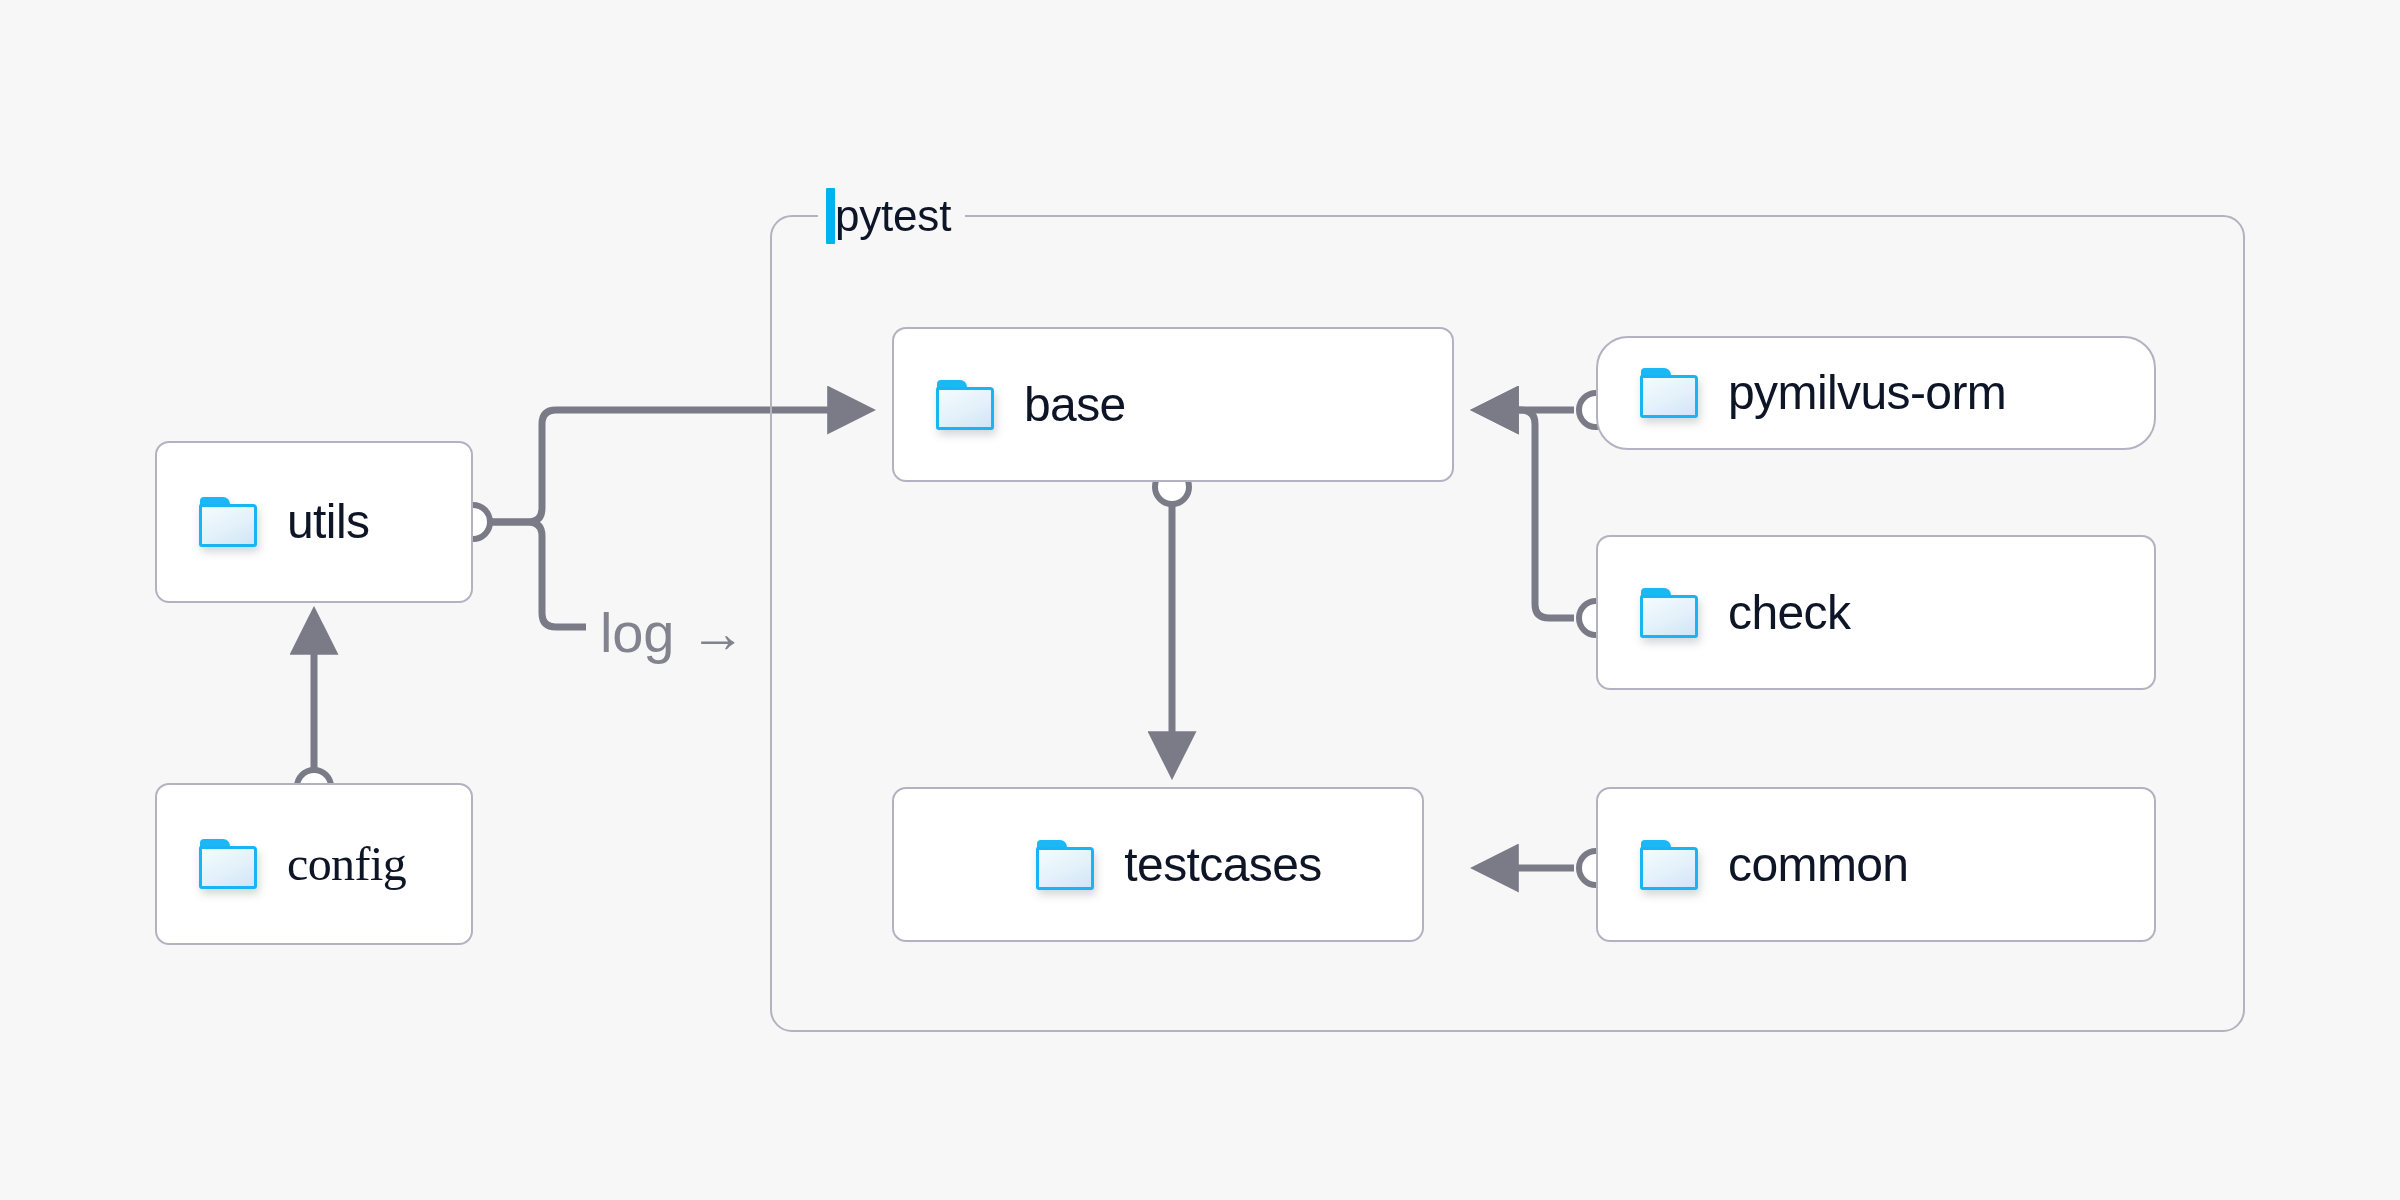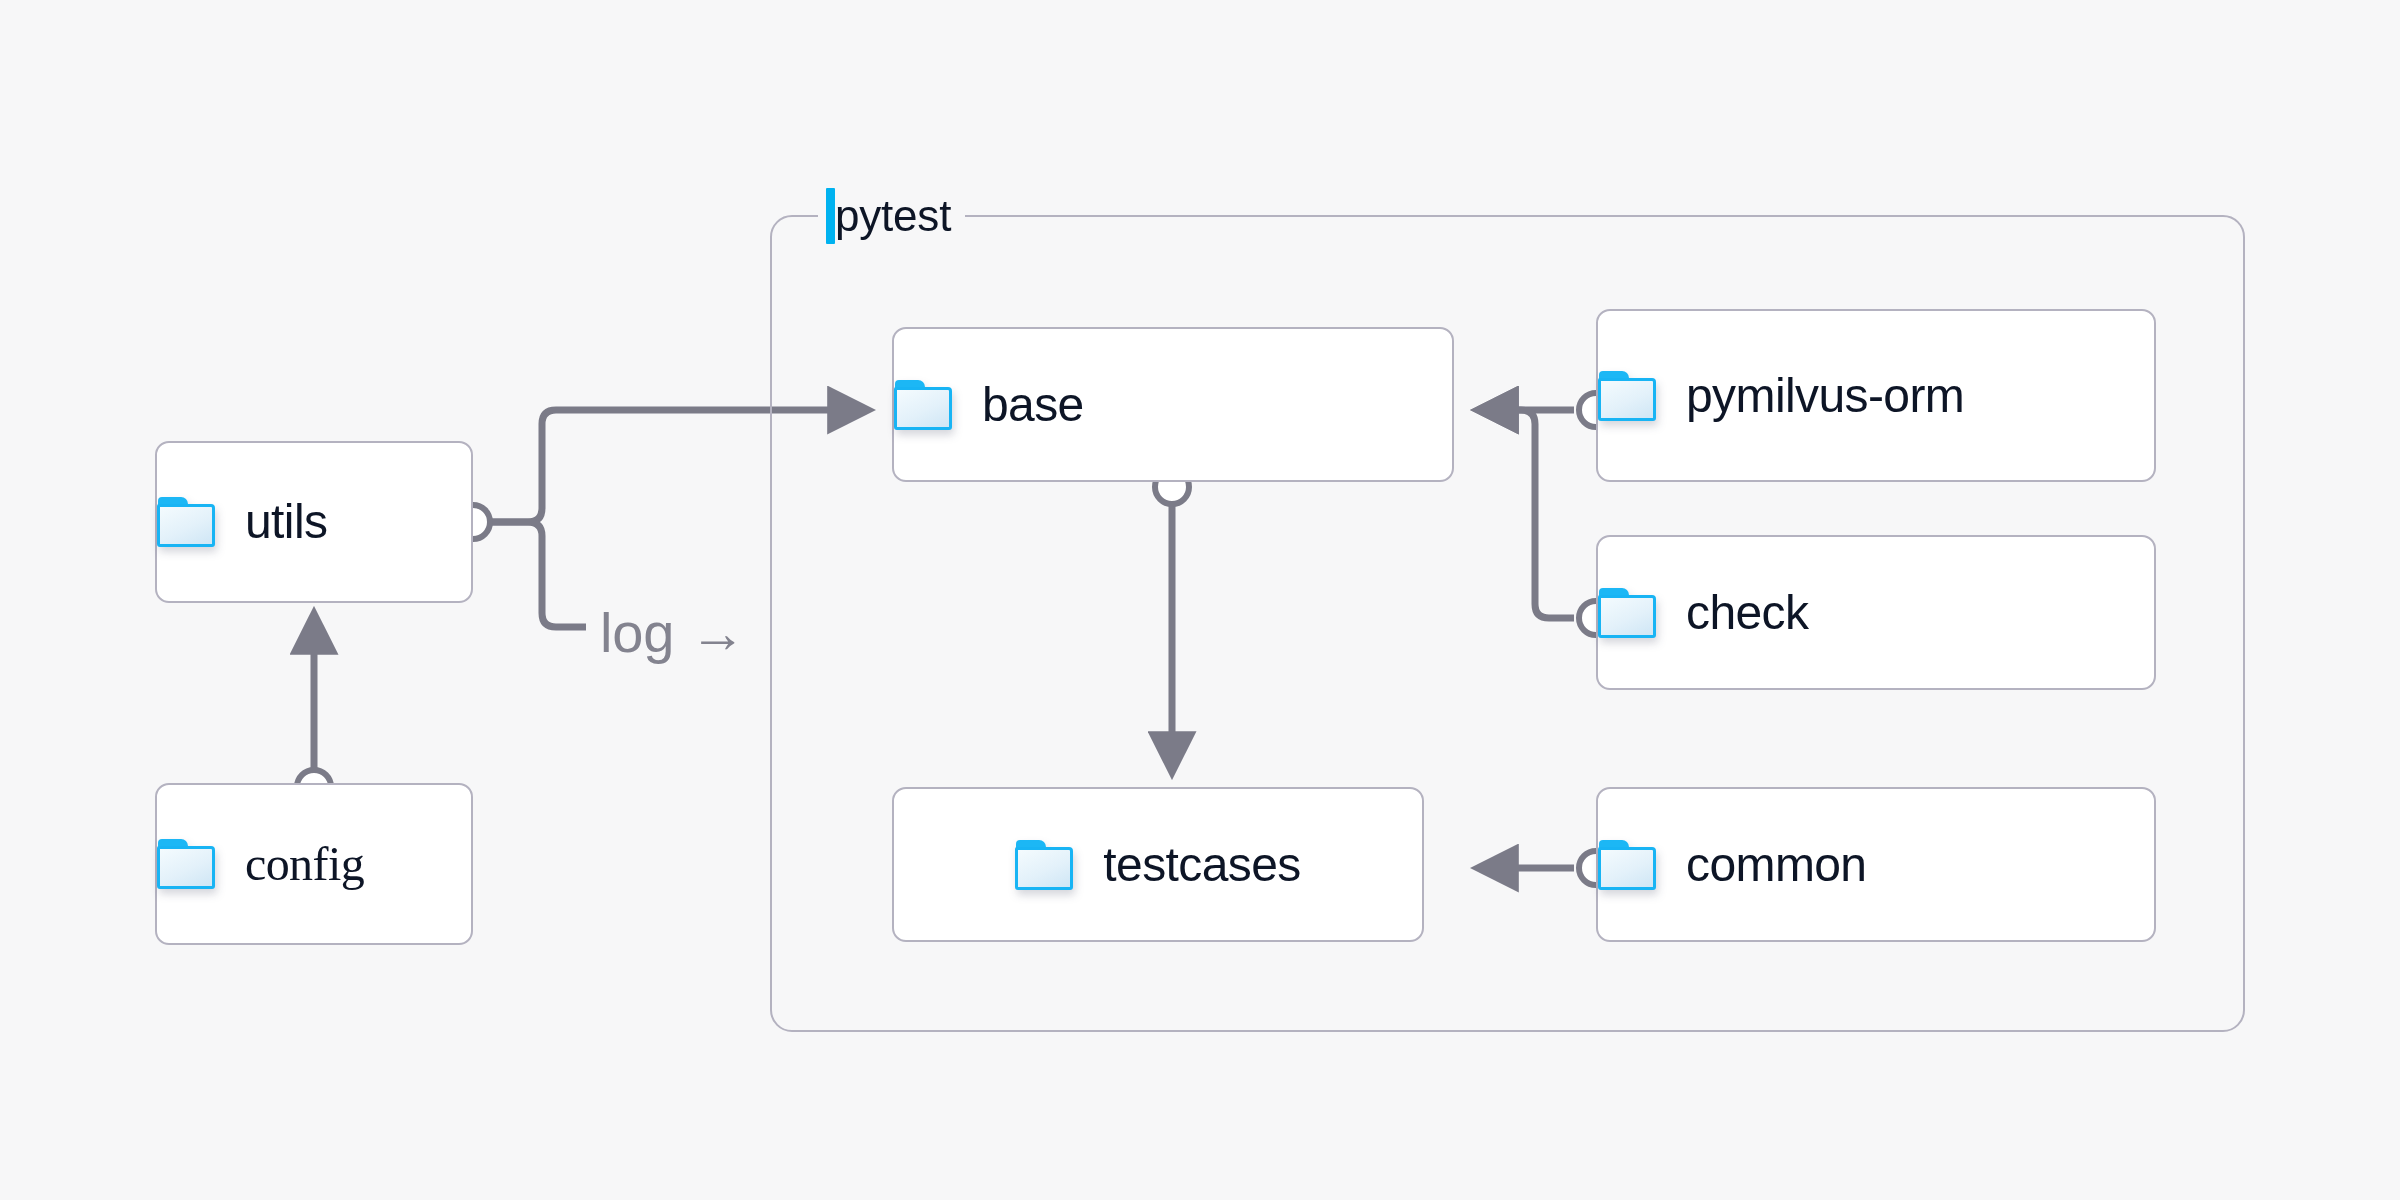--- a/index.html
+++ b/index.html
@@ -58,20 +58,21 @@
 
   
   .node {
     position: absolute;
     box-sizing: border-box;
     background: #ffffff;
     border: 2px solid #b4b2c0;
     border-radius: 14px;
     display: flex;
     align-items: center;
+    padding-left: 42px;
     gap: 30px;
   }
   .node-label {
     font-size: 48px;
     color: #0d1526;
     letter-spacing: -0.6px;
     white-space: nowrap;
     line-height: 1;
   }
 
@@ -180,21 +181,21 @@
   </div>
 
   <div class="node" style="left:892px; top:787px; width:532px; height:155px;justify-content:center;">
     <span class="folder-icon">
       <span class="tab"></span>
         <span class="body"></span>
     </span>
     <span class="node-label">testcases</span>
   </div>
 
-  <div class="node" style="left:1596px; top:309px; width:560px; height:173px;">
+  <div class="node" style="left:1596px; top:336px; width:560px; height:114px;border-radius:32px;">
     <span class="folder-icon">
       <span class="tab"></span>
         <span class="body"></span>
     </span>
     <span class="node-label">pymilvus-orm</span>
   </div>
 
   <div class="node" style="left:1596px; top:535px; width:560px; height:155px;">
     <span class="folder-icon">
       <span class="tab"></span>

